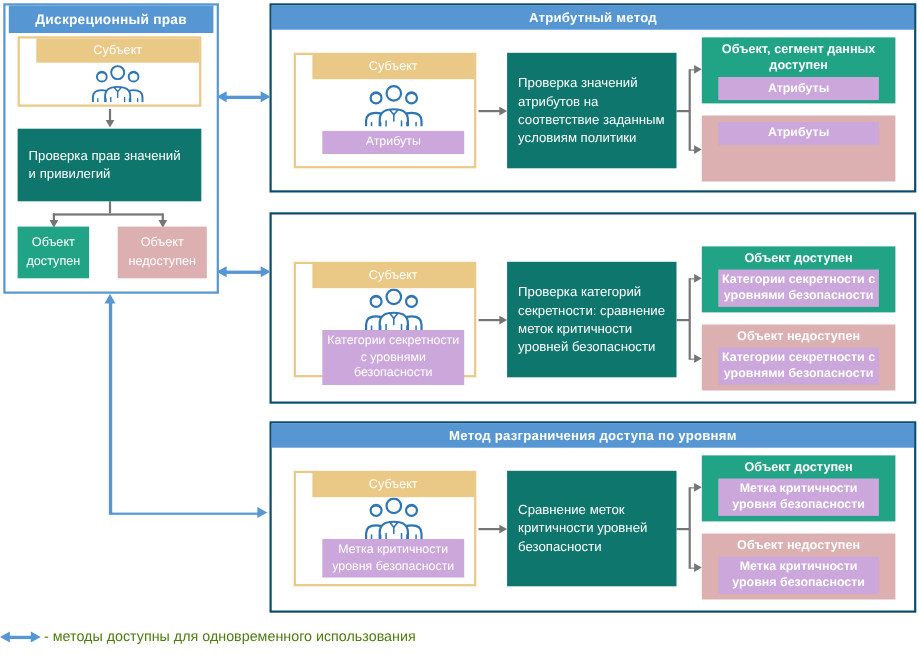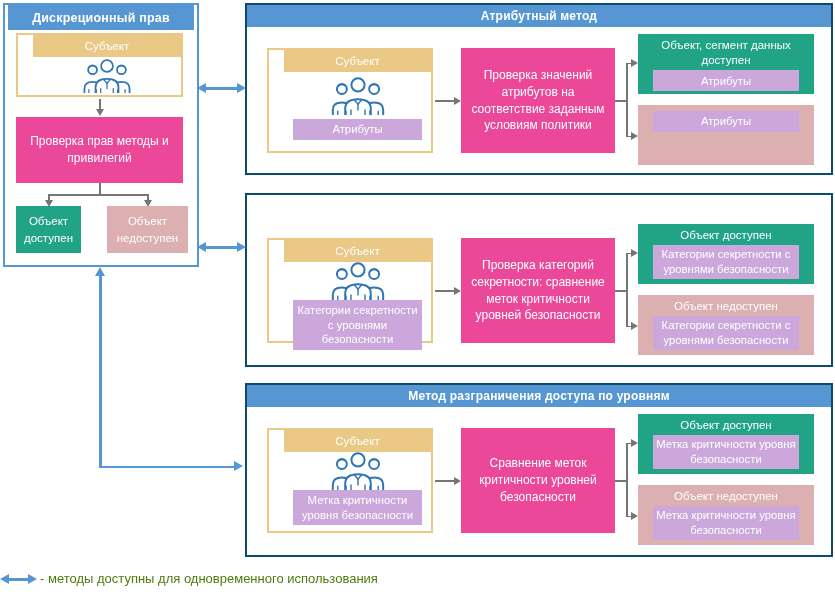--- a/index.html
+++ b/index.html
@@ -14,24 +14,24 @@
            display:flex;flex-direction:column;padding-left:15px;}
   .subject-head{height:22px;flex:none;background:#eac885;color:#fff;font-size:11.5px;
                 display:flex;align-items:center;justify-content:center;}
   .subject-body{flex:1;display:flex;flex-direction:column;align-items:center;}
   .icon-wrap{flex:1;display:flex;align-items:center;justify-content:center;}
   .ppl{width:56px;height:38px;}
   .ppl.small{width:50px;height:34px;}
   .tag{background:#cba7dc;color:#fff;font-size:11.3px;line-height:1.3;text-align:center;
        align-self:stretch;margin:0 9px 11px;padding:3px 2px;display:flex;
        align-items:center;justify-content:center;flex:none;}
-  .process{background:#ec4899;color:#fff;font-size:12px;line-height:1.4;text-align:center;
+  .process{background:#0f766e;color:#fff;font-size:12px;line-height:1.4;
            display:flex;align-items:center;justify-content:center;
            padding:0 10px;box-sizing:border-box;}
-  .out{color:#fff;text-align:center;box-sizing:border-box;padding-top:4px;}
+  .out{color:#fff;text-align:center;box-sizing:border-box;padding-top:4px;font-weight:bold;}
   .out.green{background:#21a386;}
   .out.pink{background:#dcafb1;}
   .out-label{font-size:11.5px;line-height:1.32;}
   .out-tag{width:146px;margin:2px auto 0;padding:2px 0;min-height:17px;align-self:auto;}
   .gp{color:#fff;font-size:11.5px;line-height:1.4;text-align:center;
       display:flex;align-items:center;justify-content:center;}
   .gp.green{background:#21a386;}
   .gp.pink{background:#dcafb1;}
 
   
@@ -104,21 +104,21 @@
           <svg class="ppl small">
               <use href="#ppl-sym"></use>
             </svg>
         </div>
       </div>
     </div>
 
     <div class="ga" style="left:94px;top:94px;width:1.5px;height:11px;"></div>
     <div class="tri-d" style="left:90.5px;top:104px;"></div>
 
-    <div class="abs process disc-process">Проверка прав методы и привилегий</div>
+    <div class="abs process disc-process">Проверка прав значений и привилегий</div>
 
     <div class="ga" style="left:94px;top:178px;width:1.5px;height:11px;"></div>
     <div class="ga" style="left:43px;top:189px;width:100px;height:1.5px;"></div>
     <div class="ga" style="left:43px;top:189px;width:1.5px;height:7px;"></div>
     <div class="ga" style="left:142px;top:189px;width:1.5px;height:7px;"></div>
     <div class="tri-d" style="left:39.5px;top:195px;"></div>
     <div class="tri-d" style="left:138.5px;top:195px;"></div>
 
     <div class="abs gp green disc-green">Объект доступен</div>
     <div class="abs gp pink disc-pink">Объект недоступен</div>

